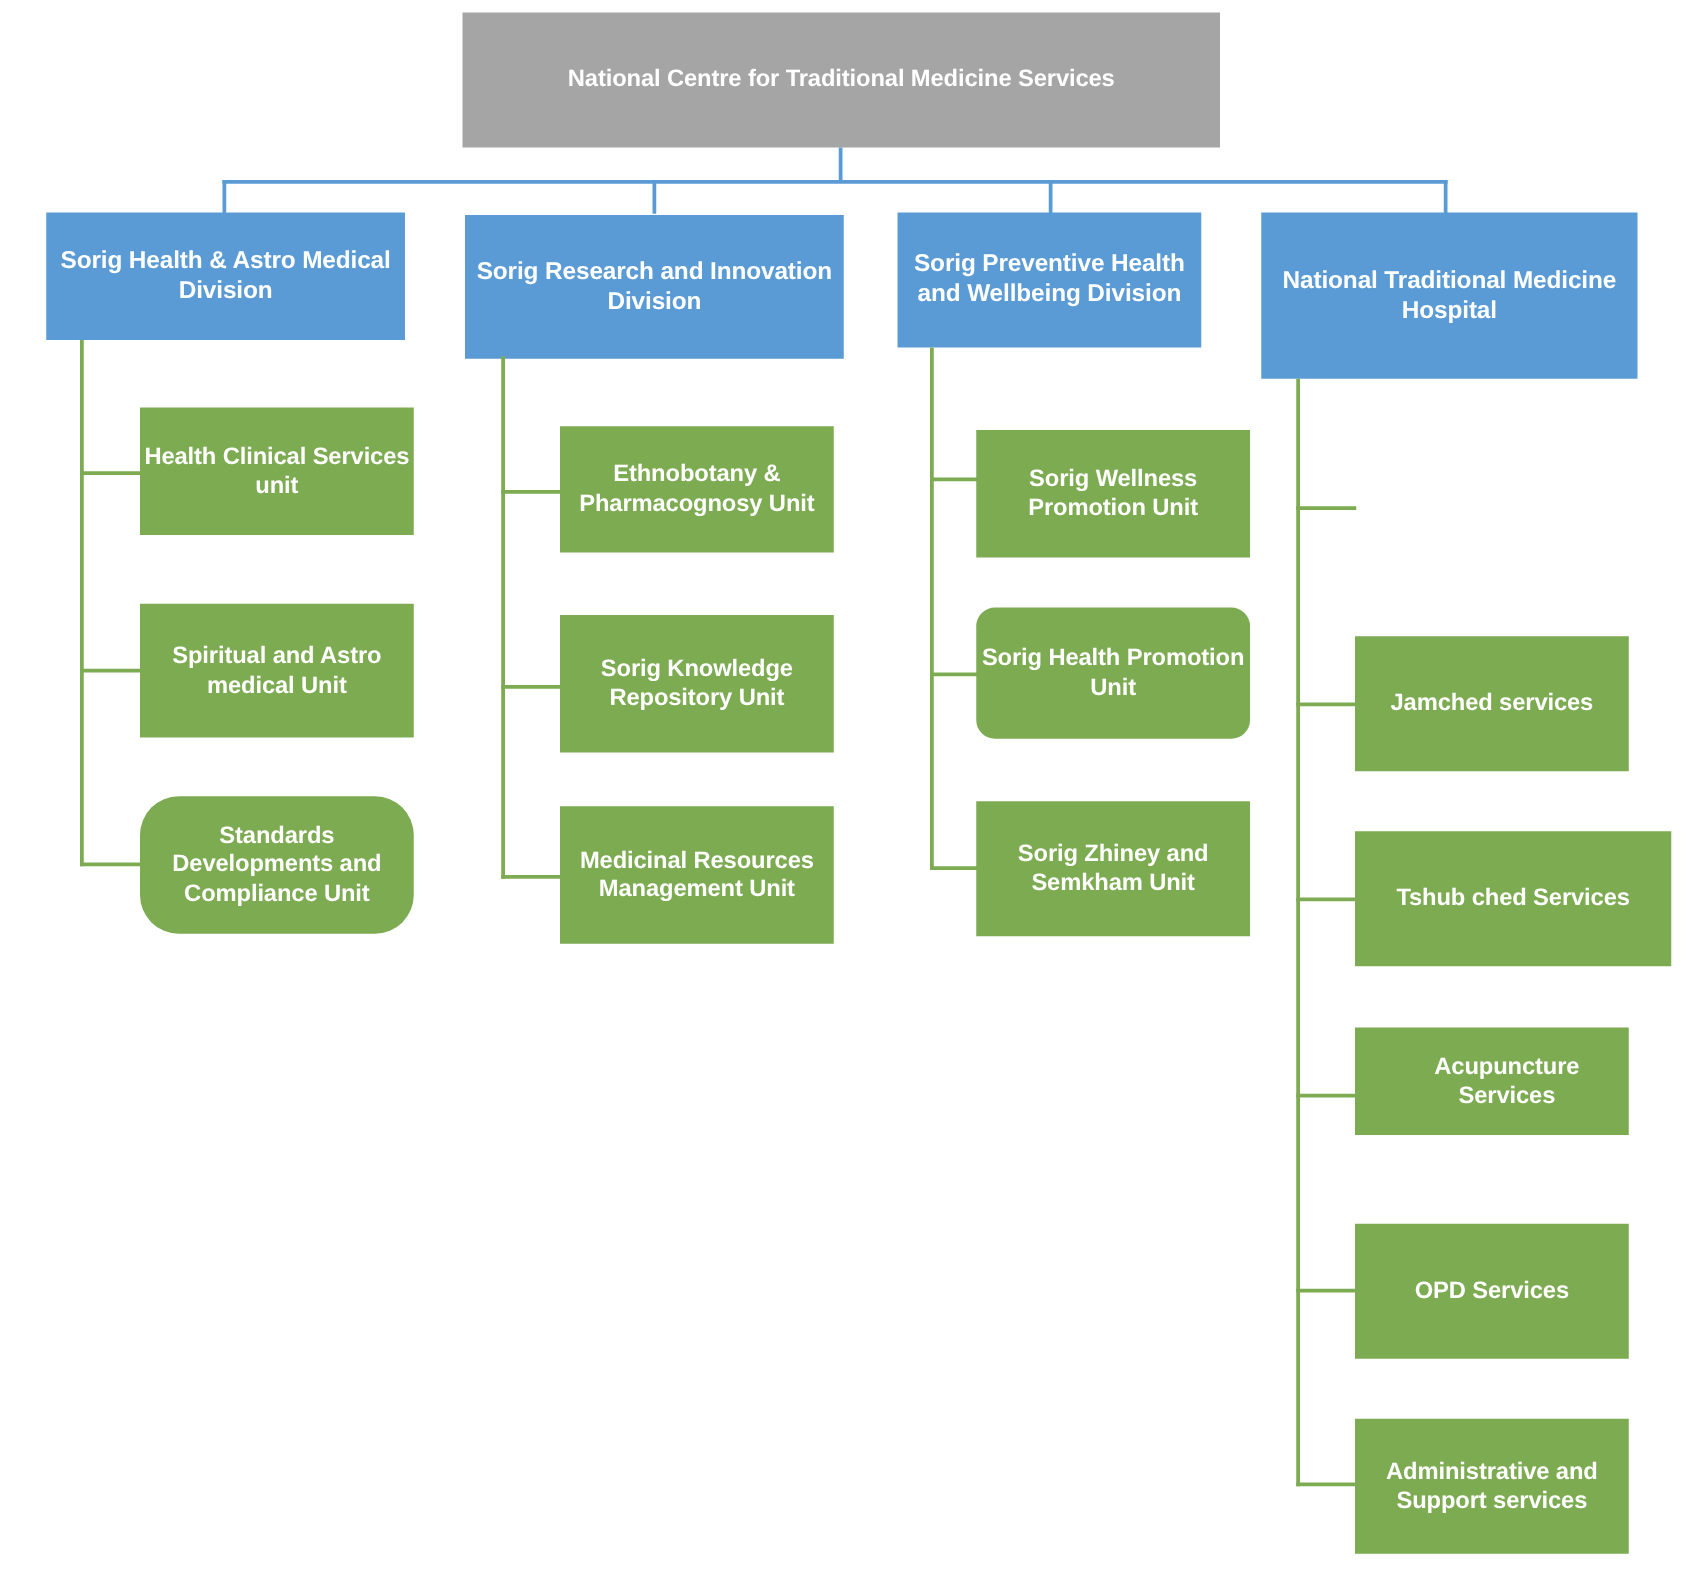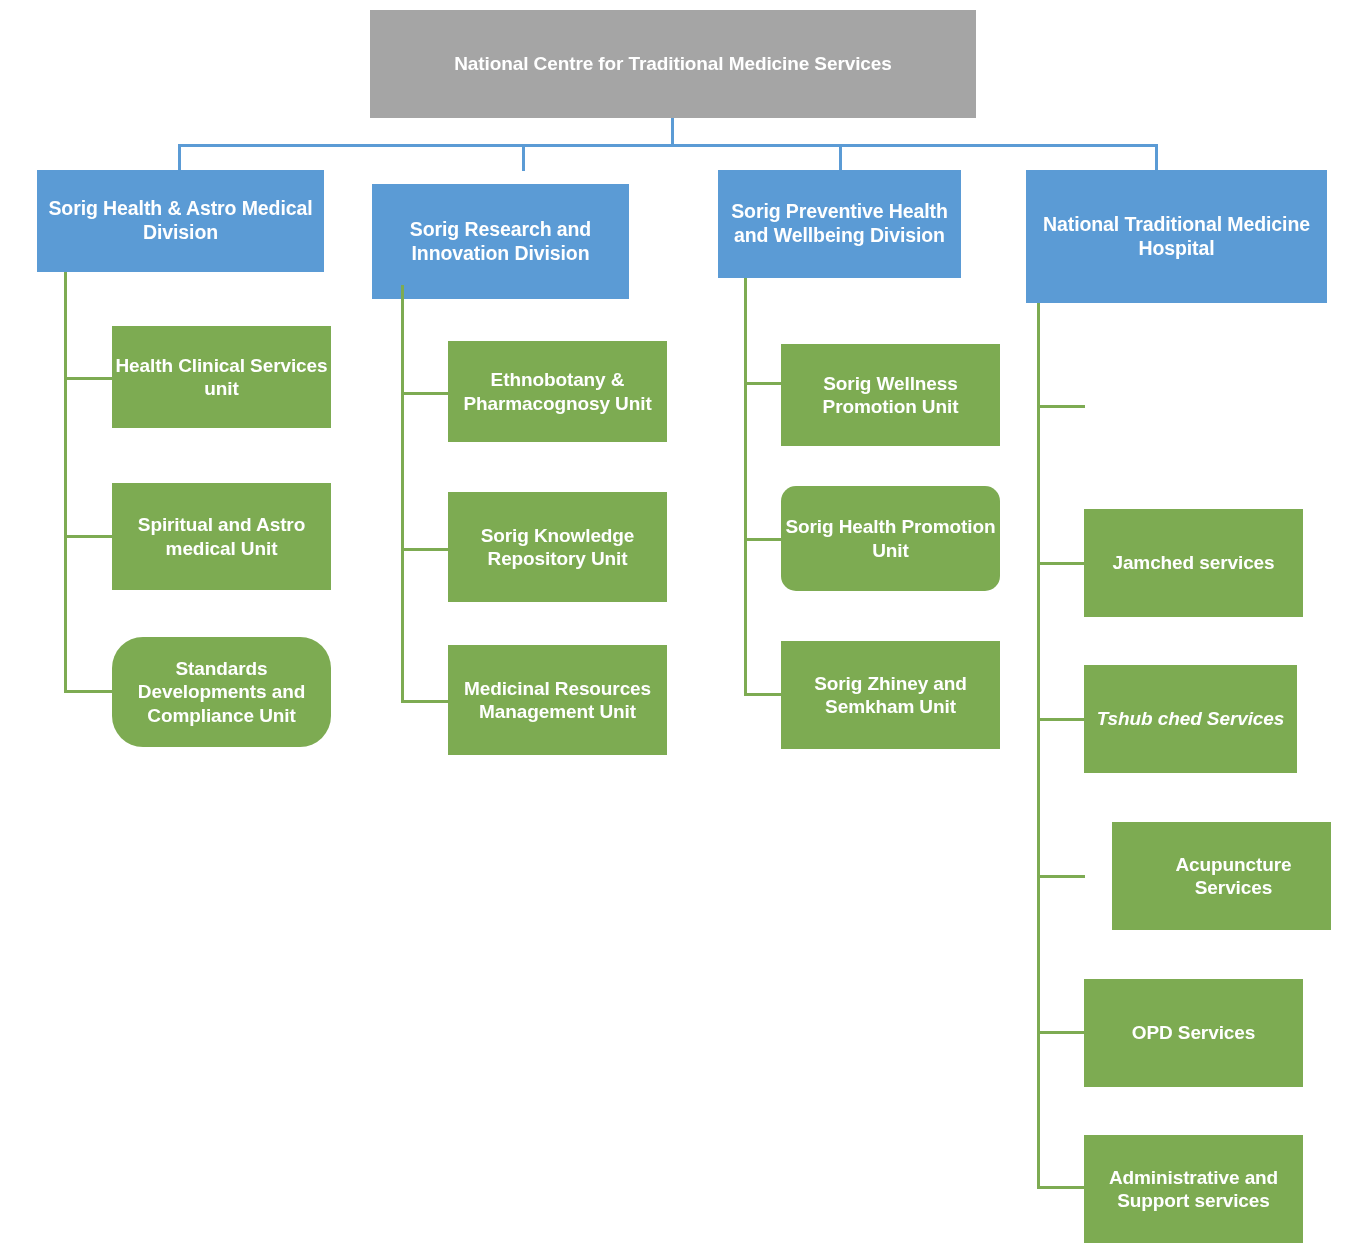--- a/index.html
+++ b/index.html
@@ -81,29 +81,29 @@
 
   <div class="conn" style="left:178px; top:144px; width:3px; height:27px;"></div>
   <div class="conn" style="left:522px; top:144px; width:3px; height:27px;"></div>
   <div class="conn" style="left:839px; top:144px; width:3px; height:27px;"></div>
   <div class="conn" style="left:1155px; top:144px; width:3px; height:27px;"></div>
 
   <div class="node node-div wrap" style="left:37px; top:170px; width:287px; height:102px;">
     <span class="lbl">Sorig Health &amp; Astro Medical Division</span>
   </div>
 
-  <div class="node node-div wrap" style="left:372px; top:184px; width:257px; height:115px;justify-content:center;">
+  <div class="node node-div wrap" style="left:372px; top:172px; width:303px; height:115px;justify-content:center;">
     <span class="lbl">Sorig Research and Innovation Division</span>
   </div>
 
   <div class="node node-div wrap overflow" style="left:718px; top:170px; width:243px; height:108px;">
     <span class="lbl">Sorig Preventive Health and Wellbeing Division</span>
   </div>
 
-  <div class="node node-div wrap" style="left:1009px; top:170px; width:301px; height:133px;margin-left:17px;">
+  <div class="node node-div wrap" style="left:1009px; top:170px; width:301px; height:133px;">
     <span class="lbl">National Traditional Medicine Hospital</span>
   </div>
 
   <div class="conn green" style="left:64px; top:272px; width:3px; height:421px;"></div>
   <div class="conn green" style="left:64px; top:377px; width:50px; height:3px;"></div>
   <div class="conn green" style="left:64px; top:535px; width:50px; height:3px;"></div>
   <div class="conn green" style="left:64px; top:690px; width:50px; height:3px;"></div>
 
   <div class="node node-unit wrap overflow" style="left:112px; top:326px; width:219px; height:102px;">
     <span class="lbl">Health Clinical Services unit</span>
@@ -157,25 +157,25 @@
   <div class="conn green" style="left:1037px; top:718px; width:48px; height:3px;"></div>
   <div class="conn green" style="left:1037px; top:875px; width:48px; height:3px;"></div>
   <div class="conn green" style="left:1037px; top:1031px; width:48px; height:3px;"></div>
   <div class="conn green" style="left:1037px; top:1186px; width:48px; height:3px;"></div>
 
 
   <div class="node node-unit wrap" style="left:1084px; top:509px; width:219px; height:108px;">
     <span class="lbl">Jamched services</span>
   </div>
 
-  <div class="node node-unit wrap" style="left:1084px; top:665px; width:213px; height:108px;font-style:italic;">
+  <div class="node node-unit wrap" style="left:1084px; top:665px; width:253px; height:108px;">
     <span class="lbl">Tshub ched Services</span>
   </div>
 
-  <div class="node node-unit wrap" style="left:1112px; top:822px; width:219px; height:108px;padding-left:24px;">
+  <div class="node node-unit wrap" style="left:1084px; top:822px; width:219px; height:86px;padding-left:24px;">
     <span class="lbl">Acupuncture Services</span>
   </div>
 
   <div class="node node-unit wrap" style="left:1084px; top:979px; width:219px; height:108px;">
     <span class="lbl">OPD Services</span>
   </div>
 
   <div class="node node-unit wrap" style="left:1084px; top:1135px; width:219px; height:108px;">
     <span class="lbl">Administrative and Support services</span>
   </div>

